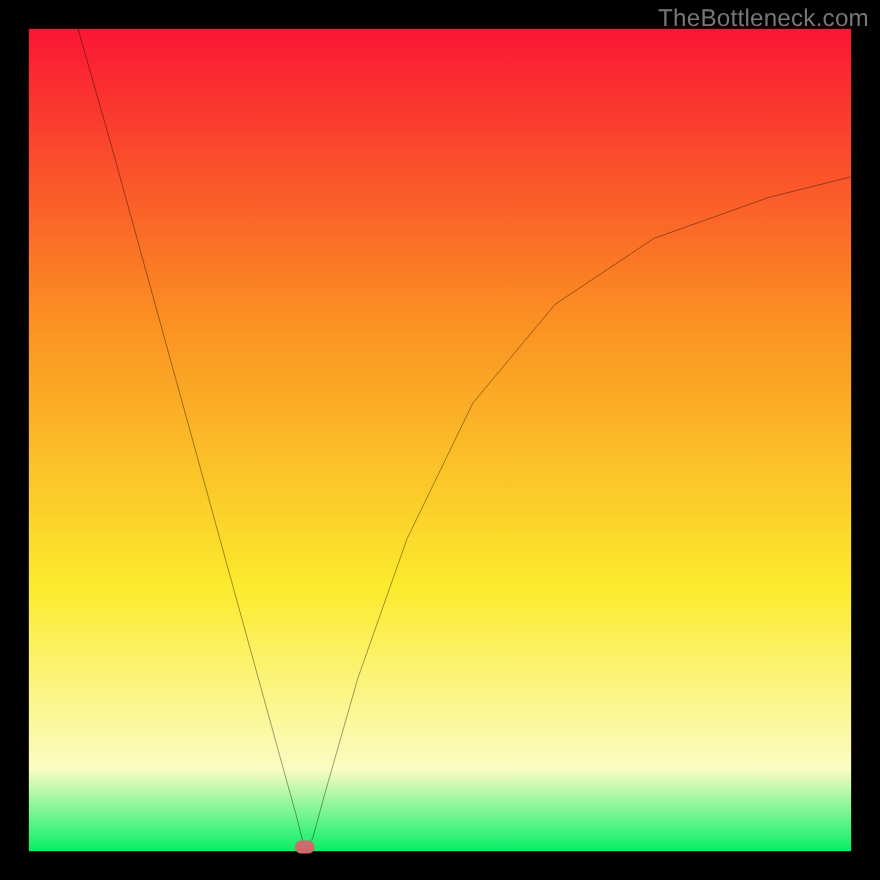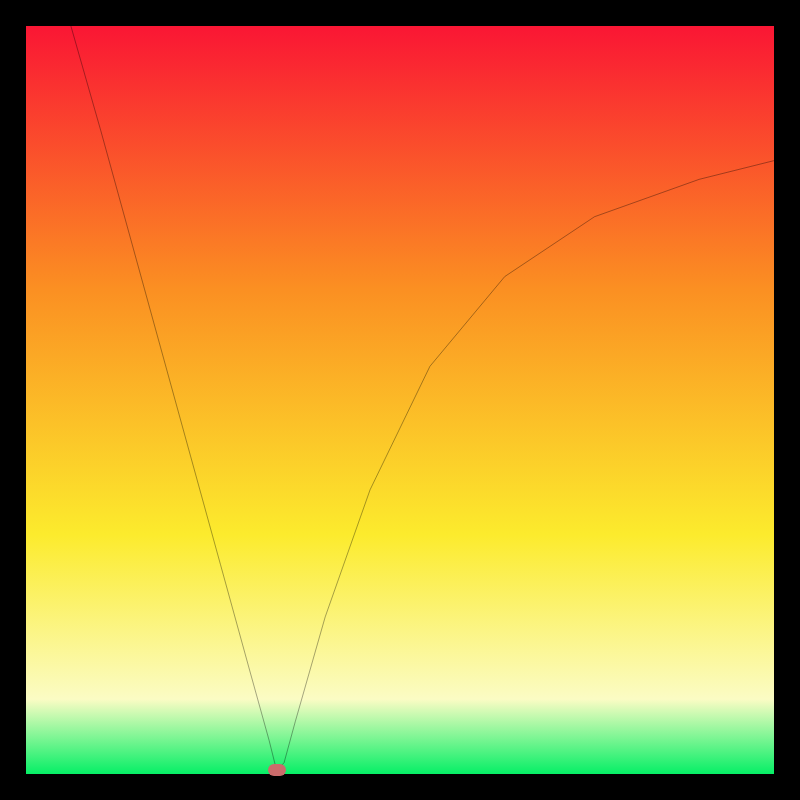--- a/index.html
+++ b/index.html
@@ -60,13 +60,14 @@
           <stop id="g3" offset="90%" stop-color="#fbfcc4"></stop>
           <stop id="g4" offset="100%" stop-color="#06ef66"></stop>
         </linearGradient>
       </defs>
       <rect x="0" y="0" width="100" height="100" fill="url(#bg-grad)"></rect>
       <path id="curve-path" d="M6.000 0.000 L10.000 14.000 L14.000 28.500 L18.000 43.000 L22.000 57.500 L26.000 72.000 L30.000 86.500 L32.500 95.500 L33.500 99.500 L34.500 98.500 L36.000 93.000 L40.000 79.000 L46.000 62.000 L54.000 45.500 L64.000 33.500 L76.000 25.500 L90.000 20.500 L100.000 18.000" fill="none" stroke="#000000" stroke-width="0.35" vector-effect="non-scaling-stroke"></path>
     </svg>
     <div id="marker" class="marker" style="left: 33.5%; top: 99.5%; background: rgb(203, 107, 107);"></div>
   </div>
 
+  <div class="watermark">TheBottleneck.com</div>
 </div>
 
 </body></html>

